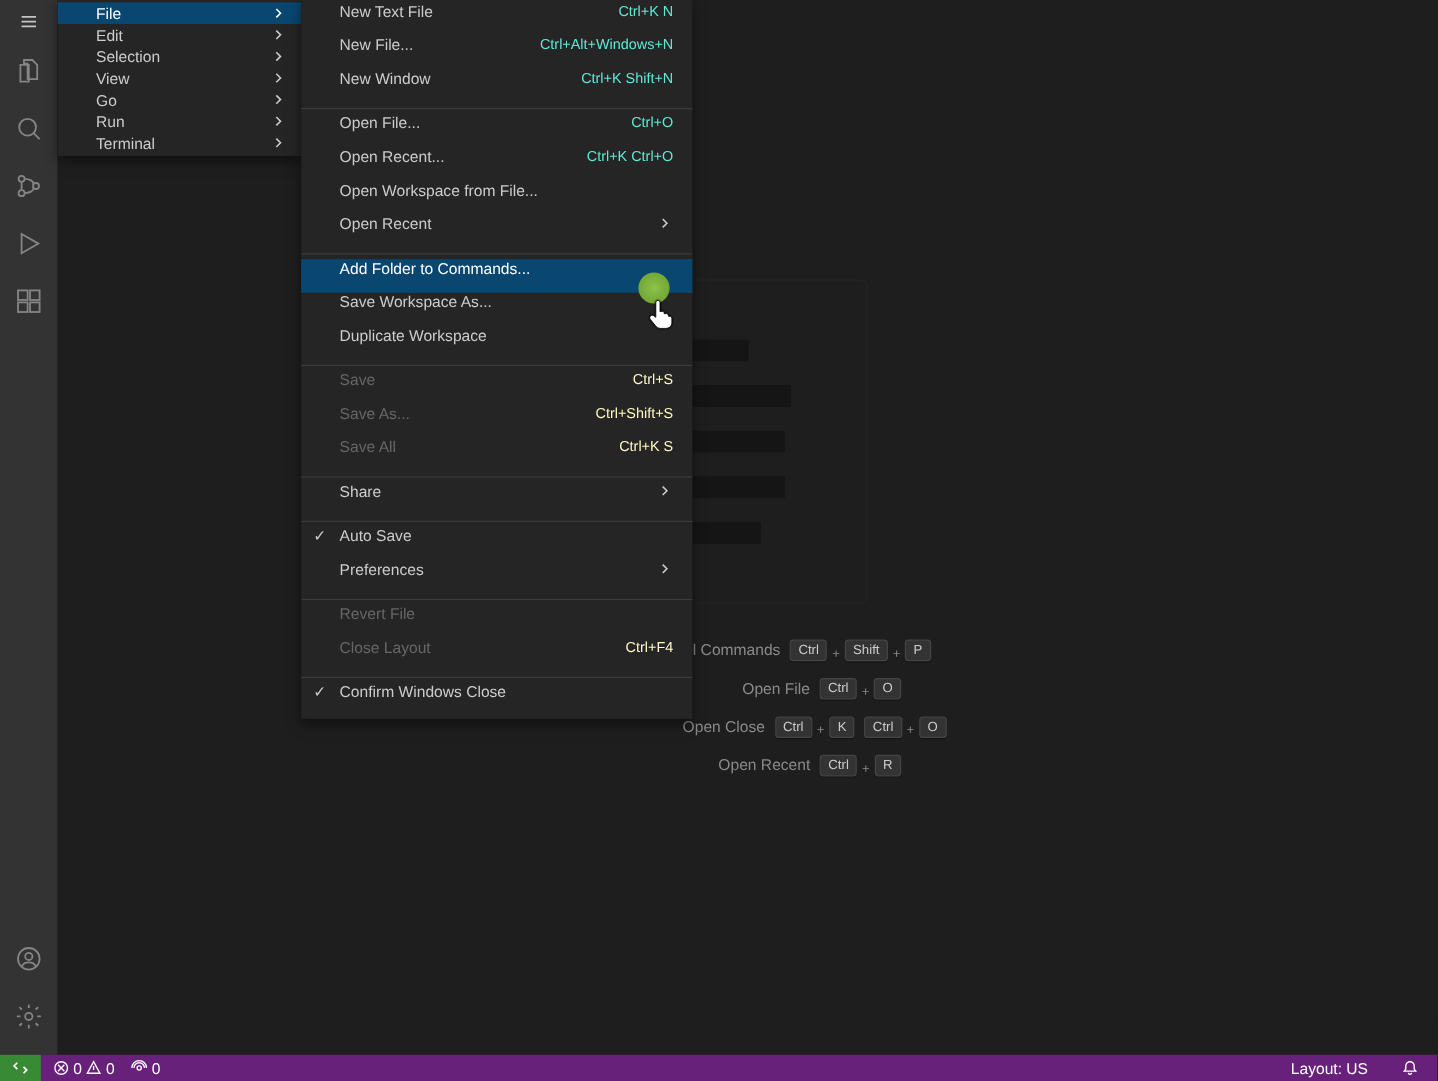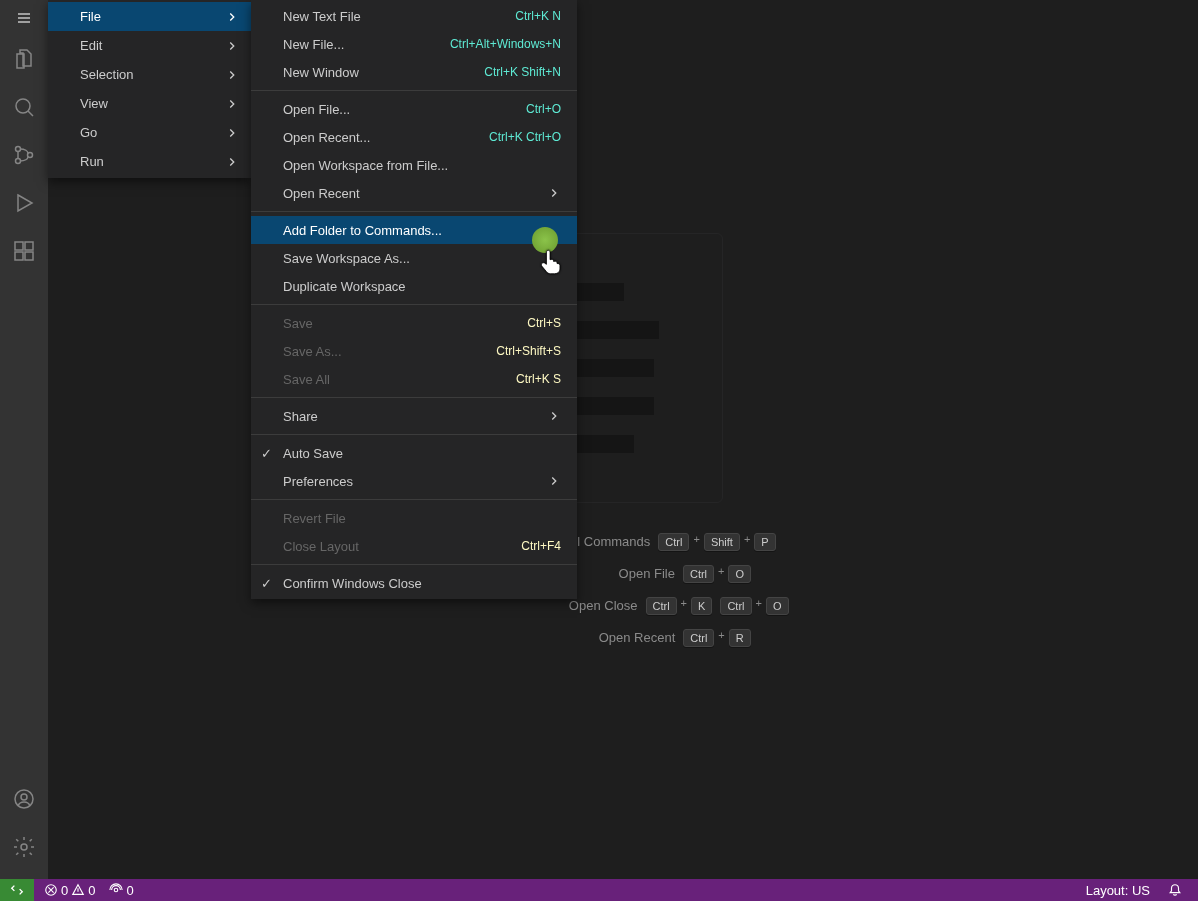--- a/index.html
+++ b/index.html
@@ -16,41 +16,41 @@
 
 
 .editor { position:absolute; left:48px; top:0; right:0; height:879px; background:#1e1e1e; display:flex; align-items:center; justify-content:center; }
 .welcome { display:flex; flex-direction:column; align-items:center; }
 .doc-glyph { width:200px; height:270px; border:1px solid #252526; border-radius:6px; padding:28px 20px; display:flex; flex-direction:column; gap:20px; justify-content:center; }
 .bar { background:#151515; height:18px; }
 .bar.b1{width:80px} .bar.b2{width:115px} .bar.b3{width:110px} .bar.b4{width:110px} .bar.b5{width:90px}
 .shortcuts { margin-top:30px; display:flex; flex-direction:column; gap:14px; align-items:center; }
 .sc-row { display:flex; align-items:center; gap:8px; }
 .sc-label { color:#8a8a8a; width:180px; text-align:right; }
-.keys { display:flex; align-items:flex-start; gap:4px; }
+.keys { display:flex; align-items:flex-end; gap:4px; }
 .key { background:#333; border:1px solid #444; border-radius:3px; padding:2px 6px; color:#ccc; font-size:11px; box-shadow:0 1px 0 rgba(0,0,0,.3); }
 .plus { color:#8a8a8a; font-size:11px; }
 
 
 .status { position:absolute; left:0; bottom:0; width:100%; height:22px; background:#68217a; display:flex; align-items:center; color:#fff; font-size:12px; }
 .remote { width:34px; height:100%; background:#388a34; display:flex; align-items:center; justify-content:center; }
 .status-left { display:flex; align-items:center; gap:6px; padding-left:6px; }
-.status-right { margin-left:auto; display:flex; align-items:center; gap:10px; padding-right:12px; }
+.status-right { margin-left:auto; display:flex; align-items:center; gap:20px; padding-right:12px; }
 .sitem { display:flex; align-items:center; gap:3px; padding:0 4px; }
 .sitem svg { width:14px; height:14px; }
 
 
 .menu1 { position:absolute; left:48px; top:0; width:203px; background:#252526; box-shadow:0 4px 10px rgba(0,0,0,.5); padding:2px 0; }
-.m1-item { height:29px; display:flex; align-items:center; justify-content:space-between; padding:0 12px 0 32px; color:#ccc; cursor:pointer; }
+.m1-item { height:18px; display:flex; align-items:center; justify-content:space-between; padding:0 12px 0 32px; color:#ccc; cursor:pointer; }
 .m1-item.sel { background:#094771; color:#fff; }
 .m1-item svg { width:14px; height:14px; }
 
 
 .menu2 { position:absolute; left:251px; top:0; width:326px; background:#252526; box-shadow:0 4px 10px rgba(0,0,0,.5); padding:2px 0; }
-.m2-item { height:28px; display:flex; align-items:center; justify-content:space-between; padding:0 16px 0 32px; color:#ccc; cursor:pointer; position:relative; }
+.m2-item { height:28px; display:flex; justify-content:space-between; padding:0 16px 0 32px; color:#ccc; cursor:pointer; position:relative; }
 .m2-item.sel { background:#094771; color:#fff; }
 .m2-item.disabled { color:#666; cursor:default; }
 .m2-item .ks { color:#5eead4; font-size:12px; }
 .m2-item.disabled .ks { color:#fef9c3; }
 .m2-sep { height:1px; background:#3c3c3c; margin:4px 0; }
 .m2-item .check { position:absolute; left:10px; width:14px; color:#ccc; }
 .m2-item svg.chev { width:14px; height:14px; }
 
 
 .cursor-dot { position:absolute; width:26px; height:26px; border-radius:50%; background:radial-gradient(circle,#8bc34a 0%,#6a9a2e 100%); left:532px; top:227px; z-index:50; }
@@ -240,20 +240,26 @@
       <svg class="chev" viewBox="0 0 16 16" fill="none" stroke="currentColor" stroke-width="1.5">
         <path d="M6 4l4 4-4 4"></path>
       </svg>
     </div>
     <div class="m1-item">
       <span>Run</span>
       <svg class="chev" viewBox="0 0 16 16" fill="none" stroke="currentColor" stroke-width="1.5">
         <path d="M6 4l4 4-4 4"></path>
       </svg>
     </div>
+    <div class="m1-item">
+      <span>Terminal</span>
+      <svg class="chev" viewBox="0 0 16 16" fill="none" stroke="currentColor" stroke-width="1.5">
+        <path d="M6 4l4 4-4 4"></path>
+      </svg>
+    </div>
   </div>
 
 <div class="menu2" id="menu2">
     <div class="m2-item">
       <span>New Text File</span>
       <span class="ks">Ctrl+K N</span>
     </div>
     <div class="m2-item">
       <span>New File...</span>
       <span class="ks">Ctrl+Alt+Windows+N</span>

